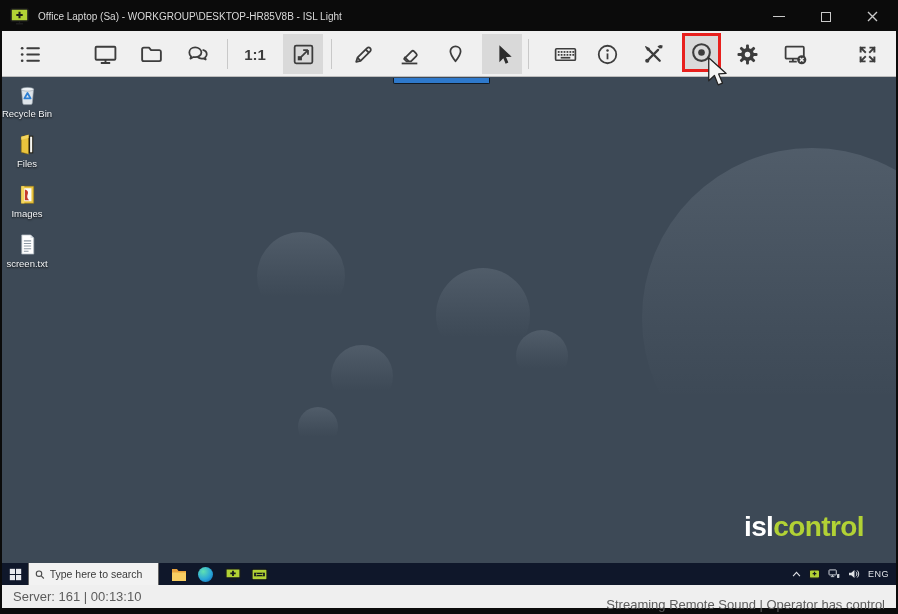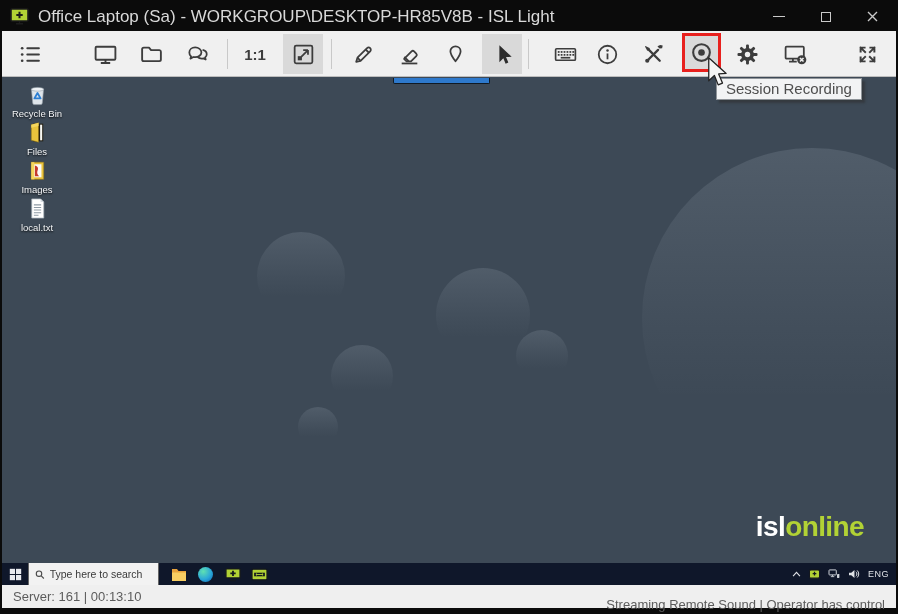--- a/index.html
+++ b/index.html
@@ -7,21 +7,21 @@
   body { font-family:"Liberation Sans", sans-serif; }
 
   .window {
     position:relative; width:898px; height:614px;
     background:#0b0b0b; border:2px solid #0b0b0b; overflow:hidden;
   }
 
   
   .titlebar {
     height:29px; background:#0b0b0b; color:#d9d9d9;
-    display:flex; align-items:center; padding-left:8px; font-size:17px;text-align:center;
+    display:flex; align-items:center; padding-left:8px; font-size:10px;text-align:center;
   }
   .app-icon { width:20px; height:17px; margin-right:8px; }
   .win-controls { margin-left:auto; display:flex; height:100%; }
   .win-ctrl { width:47px; height:100%; display:flex; align-items:center; justify-content:center; cursor:default; }
   .glyph-min { width:12px; height:0; border-top:1.6px solid #c9c9c9; }
   .glyph-max { width:10px; height:10px; border:1.5px solid #c9c9c9; }
 
   
   .toolbar {
     position:relative; height:46px; background:#f0f0f0;
@@ -44,21 +44,21 @@
   .desktop { position:relative; height:486px; background:#3d4956; overflow:hidden; }
   .circ {
     position:absolute; border-radius:50%;
     background:linear-gradient(180deg, rgba(212,224,236,0.13), rgba(212,224,236,0.035) 52%, rgba(212,224,236,0) 74%);
   }
   .blue-tab {
     position:absolute; left:391px; top:1px; width:97px; height:6px;
     background:#2e79cc; border:1px solid #101a24; border-top:none;
     border-radius:0 0 2px 2px;
   }
-  .di-list { position:absolute; left:14px; top:5px; display:flex; flex-direction:column; gap:1px; }
+  .di-list { position:absolute; left:4px; top:5px; display:flex; flex-direction:column; gap:13px; }
   .di { width:42px; display:flex; flex-direction:column; align-items:center; gap:1px; cursor:pointer; }
   .di svg { width:25px; height:25px; }
   .di .lbl { font-size:9.5px; color:#f3f5f7; text-shadow:0 1px 2px rgba(0,0,0,.95); white-space:nowrap; }
   .logo { position:absolute; right:32px; bottom:20px; font-size:28px; font-weight:bold; letter-spacing:-0.6px; color:#ffffff; }
   .logo .p2 { color:#b2d235; }
 
   
   .taskbar {
     height:22px; background:#0f172a; display:flex; align-items:center; color:#e4e7eb;
   }
@@ -325,25 +325,25 @@
         <span class="lbl">Images</span>
       </div>
       <div class="di">
         <svg viewBox="0 0 24 24">
           <path d="M6.5 2.8 h8.5 l3 3 v15.4 H6.5 z" fill="#ffffff" stroke="#aab3bb" stroke-width=".7"></path>
           <path d="M15 2.8 l3 3 h-3 z" fill="#d7dde2"></path>
           <g stroke="#8d99a4" stroke-width="1">
             <path d="M8.5 8.5 h7 M8.5 11 h7 M8.5 13.5 h7 M8.5 16 h7 M8.5 18.5 h4.5"></path>
           </g>
         </svg>
-        <span class="lbl">local.txt</span>
-      </div>
-    </div>
-
-    <div class="logo"><span class="p1">isl</span><span class="p2">online</span></div>
+        <span class="lbl">screen.txt</span>
+      </div>
+    </div>
+
+    <div class="logo"><span class="p1">isl</span><span class="p2">control</span></div>
   </div>
 
   <div class="taskbar">
     <div class="start-btn">
       <svg width="13" height="13" viewBox="0 0 16 16">
         <g fill="#e8eaee">
           <rect x="1" y="1" width="6.4" height="6.4"></rect>
             <rect x="8.6" y="1" width="6.4" height="6.4"></rect>
           <rect x="1" y="8.6" width="6.4" height="6.4"></rect>
             <rect x="8.6" y="8.6" width="6.4" height="6.4"></rect>
@@ -401,20 +401,17 @@
         </svg>
       <span class="tray-lang">ENG</span>
     </div>
   </div>
 
   <div class="statusbar">
     <span class="sb-left">Server: 161  |  00:13:10</span>
     <span class="sb-right">Streaming Remote Sound  |  Operator has control</span>
   </div>
 
-  <div class="tooltip">
-    <span>Session Recording</span>
-  </div>
   <svg class="mouse-cursor" viewBox="0 0 24 36">
     <path d="M3 2 L3 27 L9.2 21.2 L13.3 31.5 L18 29.5 L13.8 19.6 L22 19 Z" fill="#f5f5f5" stroke="#222" stroke-width="1.4" stroke-linejoin="round"></path>
   </svg>
 
 </div>
 
 </body></html>

